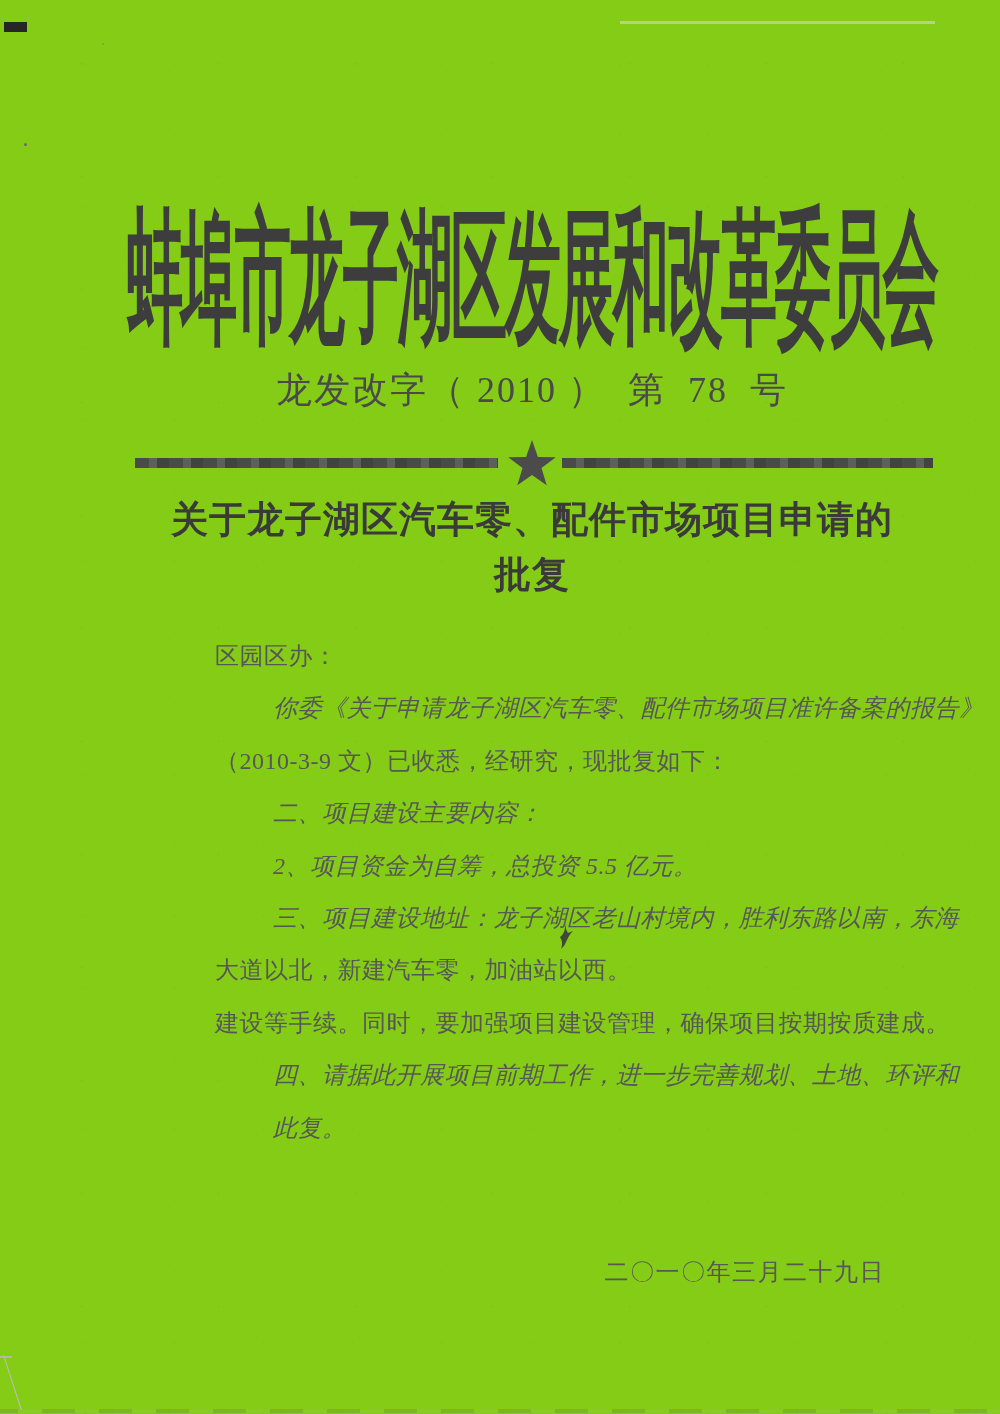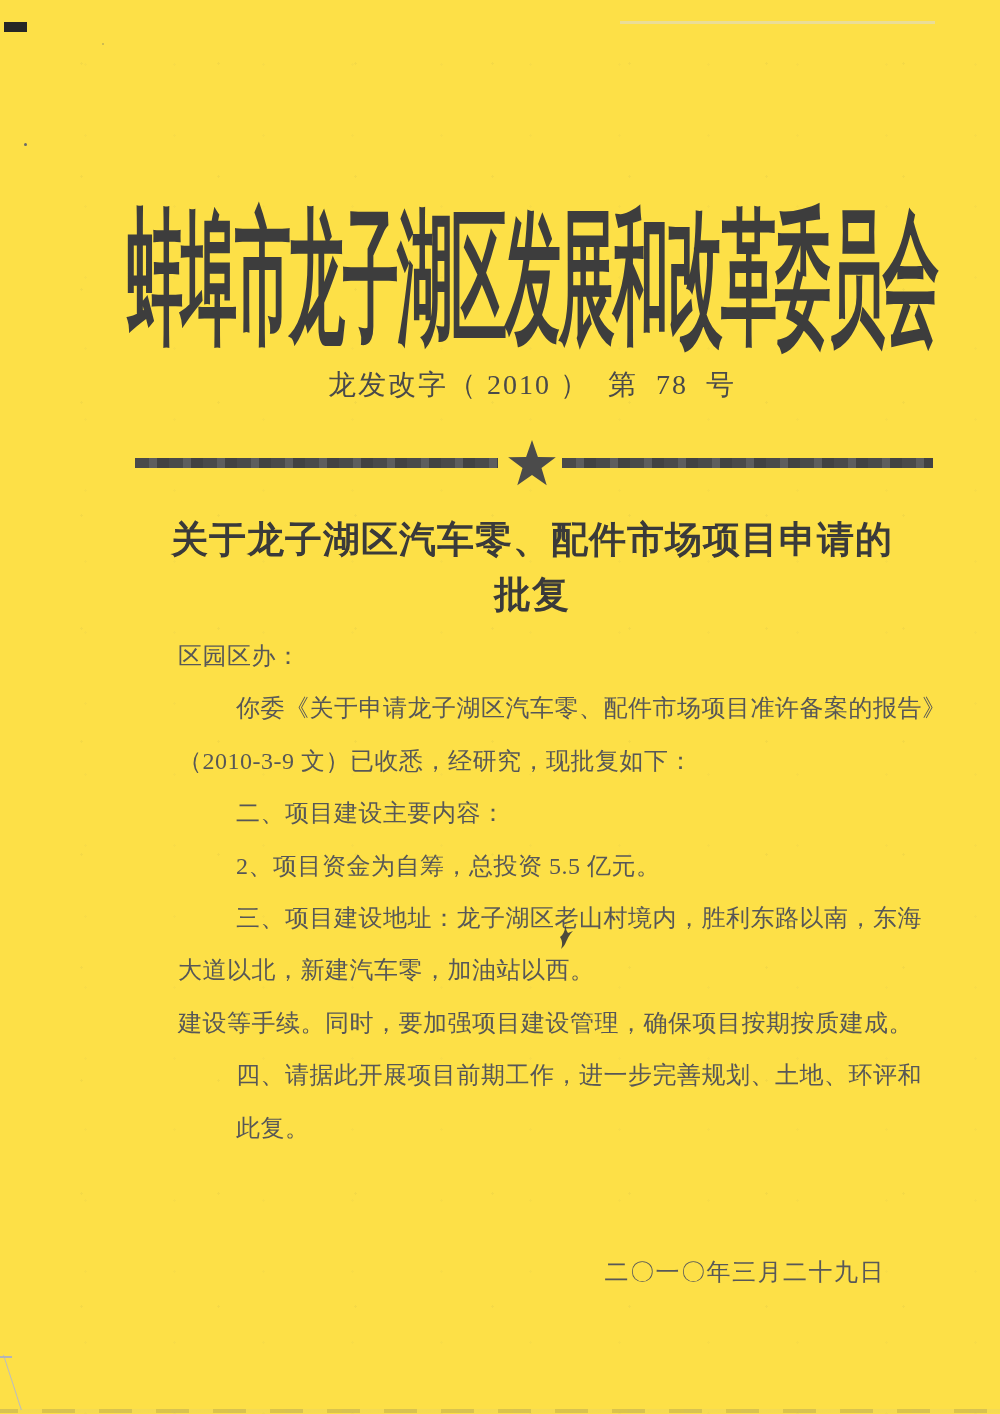--- a/index.html
+++ b/index.html
@@ -1,42 +1,42 @@
 <!DOCTYPE html>
 <html><head>
 <meta charset="utf-8">
 <style>
   html,body{margin:0;padding:0;}
   body{width:1000px;height:1414px;position:relative;overflow:hidden;
        font-family:"Liberation Serif","DejaVu Serif",serif;}
-  .page{position:absolute;inset:0;background:#fde047;}
+  .page{position:absolute;inset:0;background:#84cc16;}
   
   .noise{position:absolute;inset:0;opacity:.5;pointer-events:none;
     background-image:
       radial-gradient(circle, rgba(90,90,90,.10) 1px, transparent 1.2px),
       radial-gradient(circle, rgba(120,120,120,.07) 1px, transparent 1.2px);
     background-size:137px 113px, 89px 71px;
     background-position:13px 7px, 41px 29px;}
   .corner-mark{position:absolute;left:4px;top:22px;width:23px;height:10px;background:#262626;}
   .top-smudge{position:absolute;left:620px;top:21px;width:315px;height:3px;background:#dadada;opacity:.55;}
   .speck{position:absolute;background:#6a6a6a;border-radius:50%;}
   .centered-col{position:absolute;left:64px;width:936px;text-align:center;}
   .agency{top:182px;}
   .agency span{display:inline-block;white-space:nowrap;font-weight:bold;font-size:56px;
     letter-spacing:-2px;color:#3d3d3d;transform:scaleY(2.6);transform-origin:50% 0;}
-  .docnum{top:366px;font-size:28px;color:#4a4a4a;letter-spacing:2px;white-space:pre;}
+  .docnum{top:366px;font-size:36px;color:#4a4a4a;letter-spacing:2px;white-space:pre;}
   .bar{position:absolute;top:458px;height:10px;
     background:repeating-linear-gradient(90deg,#4a4a4a 0 14px,#5e5e5e 14px 22px,#424242 22px 34px);}
   .bar-left{left:135px;width:363px;}
   .bar-right{left:562px;width:371px;}
   .star{position:absolute;left:508px;top:439px;width:48px;height:48px;}
-  .doc-title{top:512px;font-size:37px;font-weight:bold;color:#3a3a3a;line-height:55px;letter-spacing:1px;font-family:Liberation Serif, serif;}
+  .doc-title{top:492px;font-size:37px;font-weight:bold;color:#3a3a3a;line-height:55px;letter-spacing:1px;font-family:Liberation Serif, serif;}
   .body-block{position:absolute;left:178px;top:630px;width:740px;font-size:24px;color:#575757;}
-  .body-line{line-height:52.4px;height:52.4px;white-space:nowrap;letter-spacing:.5px;}
-  .body-line.indent{padding-left:58px;}
+  .body-line{line-height:52.4px;height:52.4px;white-space:nowrap;letter-spacing:.5px;margin-left:37px;}
+  .body-line.indent{padding-left:58px;font-style:italic;}
   .date-line{position:absolute;top:1256px;left:15px;width:1000px;box-sizing:border-box;
     padding-right:130px;text-align:right;font-size:24px;color:#585858;letter-spacing:1.5px;padding-left:32px;}
   .ink-blot{position:absolute;left:556px;top:922px;width:20px;height:28px;}
   .bottom-strip{position:absolute;left:0;bottom:1px;width:100%;height:4px;opacity:.65;
     background:repeating-linear-gradient(90deg,rgba(110,110,110,.40) 0 18px,rgba(180,180,180,.18) 18px 42px,rgba(95,95,95,.34) 42px 57px);}
   .corner-line{position:absolute;left:3px;top:1355px;width:1px;height:58px;background:#bdbdbd;
     transform:rotate(-18deg);transform-origin:top left;}
   .corner-tick{position:absolute;left:0;top:1356px;width:12px;height:2px;background:#b5b5b5;}
 </style>
 </head>

